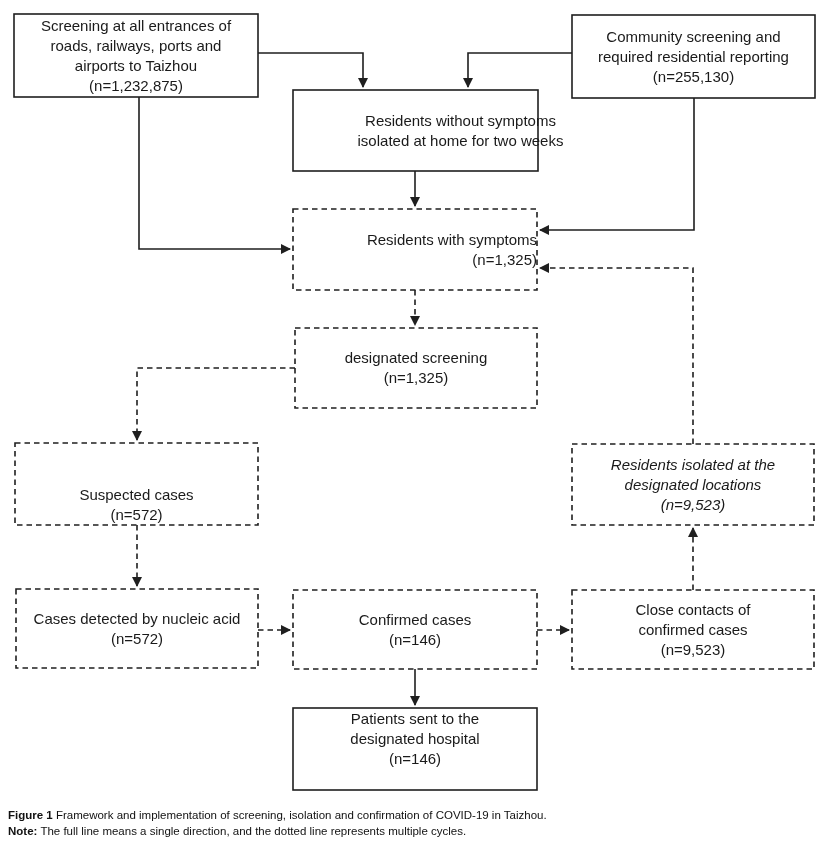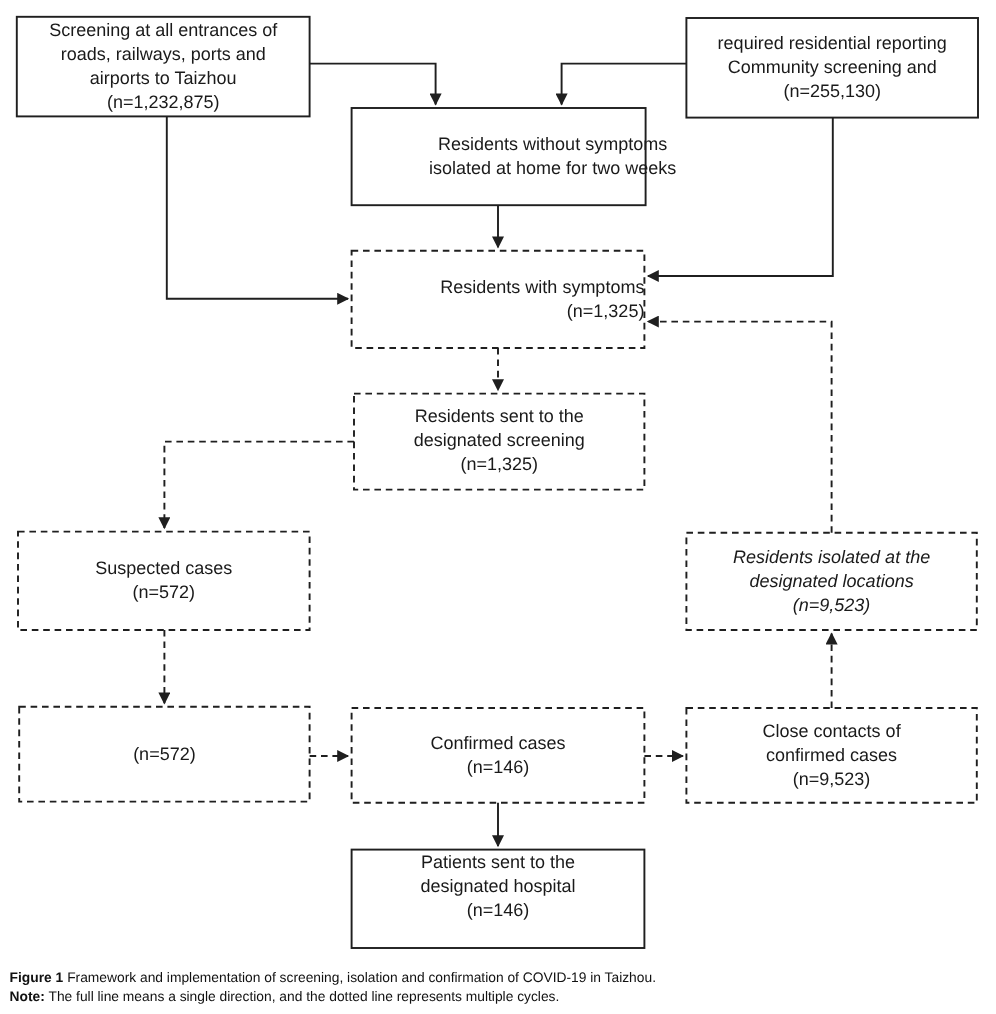--- a/index.html
+++ b/index.html
@@ -95,53 +95,53 @@
   </svg>
 
   <div class="box-text" style="left:14px; top:14px; width:244px; height:83px;">
     <div class="line">Screening at all entrances of</div>
     <div class="line">roads, railways, ports and</div>
     <div class="line">airports to Taizhou</div>
     <div class="line">(n=1,232,875)</div>
   </div>
 
   <div class="box-text" style="left:572px; top:15px; width:243px; height:83px;">
+    <div class="line">Community screening and</div>
     <div class="line">required residential reporting</div>
-    <div class="line">Community screening and</div>
     <div class="line">(n=255,130)</div>
   </div>
 
   <div class="box-text" style="left:293px; top:90px; width:245px; height:81px;margin-left:45px;">
     <div class="line">Residents without symptoms</div>
     <div class="line">isolated at home for two weeks</div>
   </div>
 
   <div class="box-text" style="left:293px; top:209px; width:244px; height:81px;align-items:flex-end;">
     <div class="line">Residents with symptoms</div>
     <div class="line">(n=1,325)</div>
   </div>
 
   <div class="box-text" style="left:295px; top:328px; width:242px; height:80px;">
-    <div class="line">Residents sent to the</div>
     <div class="line">designated screening</div>
     <div class="line">(n=1,325)</div>
   </div>
 
-  <div class="box-text" style="left:15px; top:443px; width:243px; height:82px;">
+  <div class="box-text" style="left:15px; top:443px; width:243px; height:82px;justify-content:flex-end;">
     <div class="line">Suspected cases</div>
     <div class="line">(n=572)</div>
   </div>
 
   <div class="box-text" style="left:572px; top:444px; width:242px; height:81px;font-style:italic;">
     <div class="line">Residents isolated at the</div>
     <div class="line">designated locations</div>
     <div class="line">(n=9,523)</div>
   </div>
 
   <div class="box-text" style="left:16px; top:589px; width:242px; height:79px;">
+    <div class="line">Cases detected by nucleic acid</div>
     <div class="line">(n=572)</div>
   </div>
 
   <div class="box-text" style="left:293px; top:590px; width:244px; height:79px;">
     <div class="line">Confirmed cases</div>
     <div class="line">(n=146)</div>
   </div>
 
   <div class="box-text" style="left:572px; top:590px; width:242px; height:79px;">
     <div class="line">Close contacts of</div>

